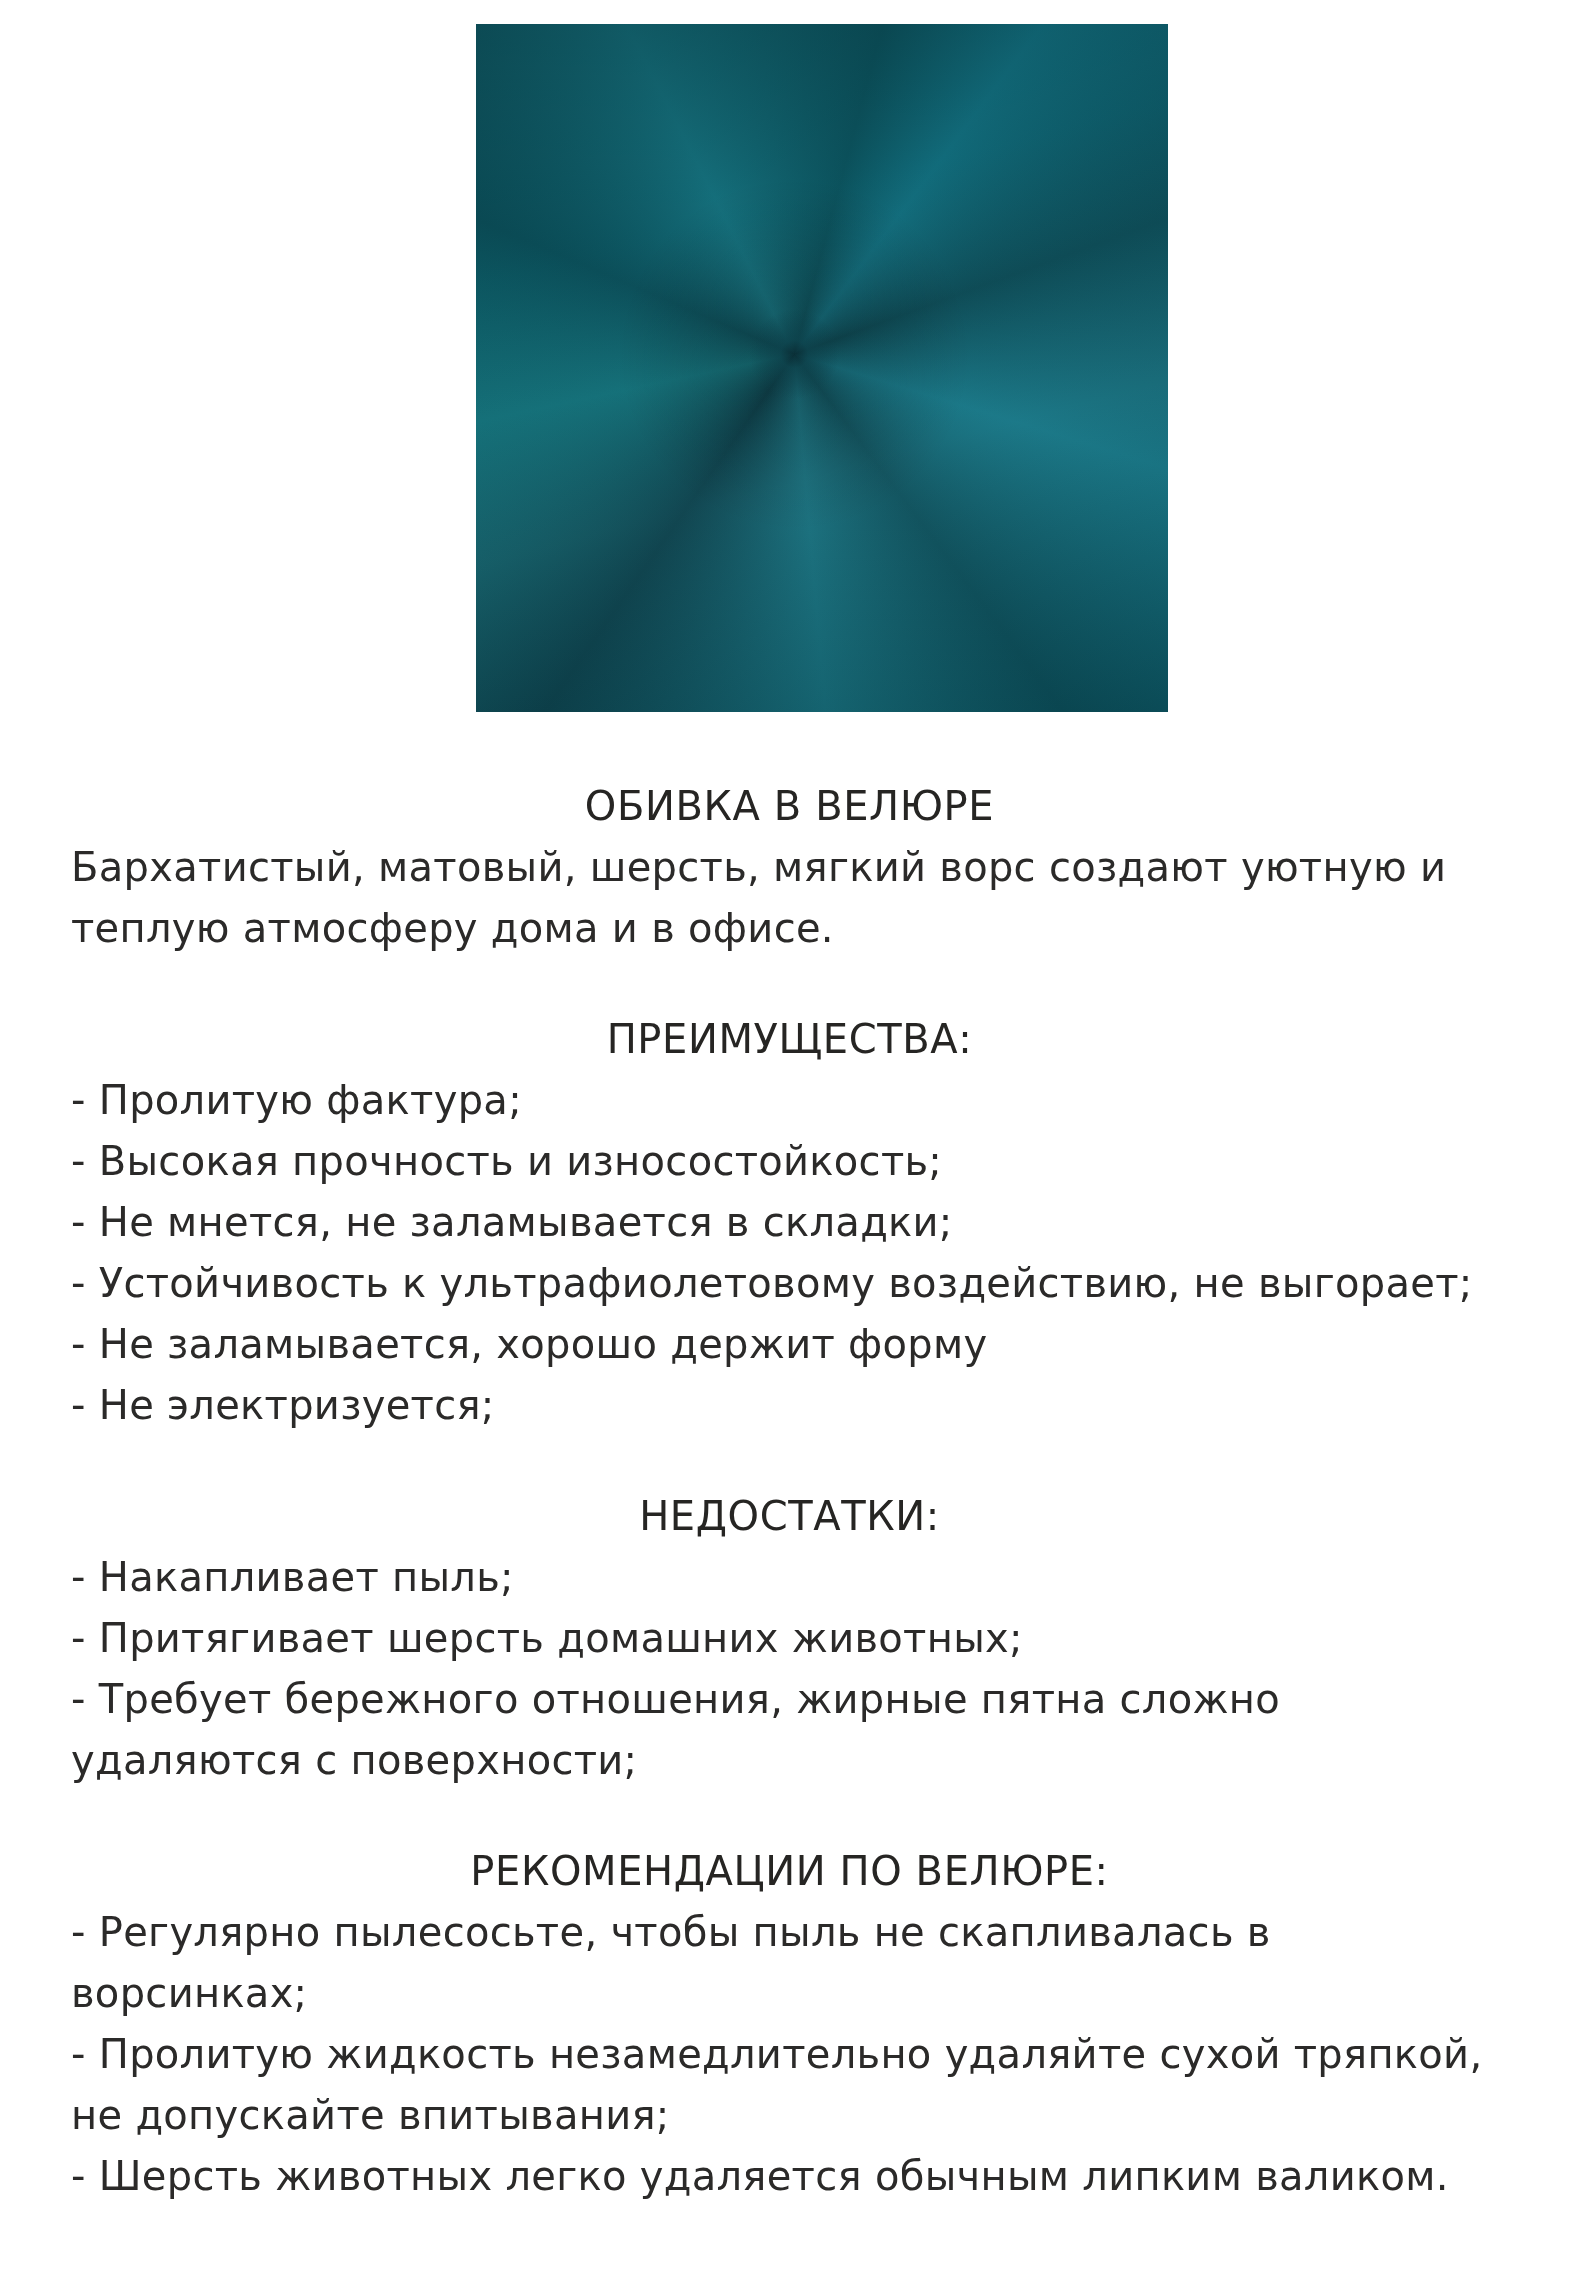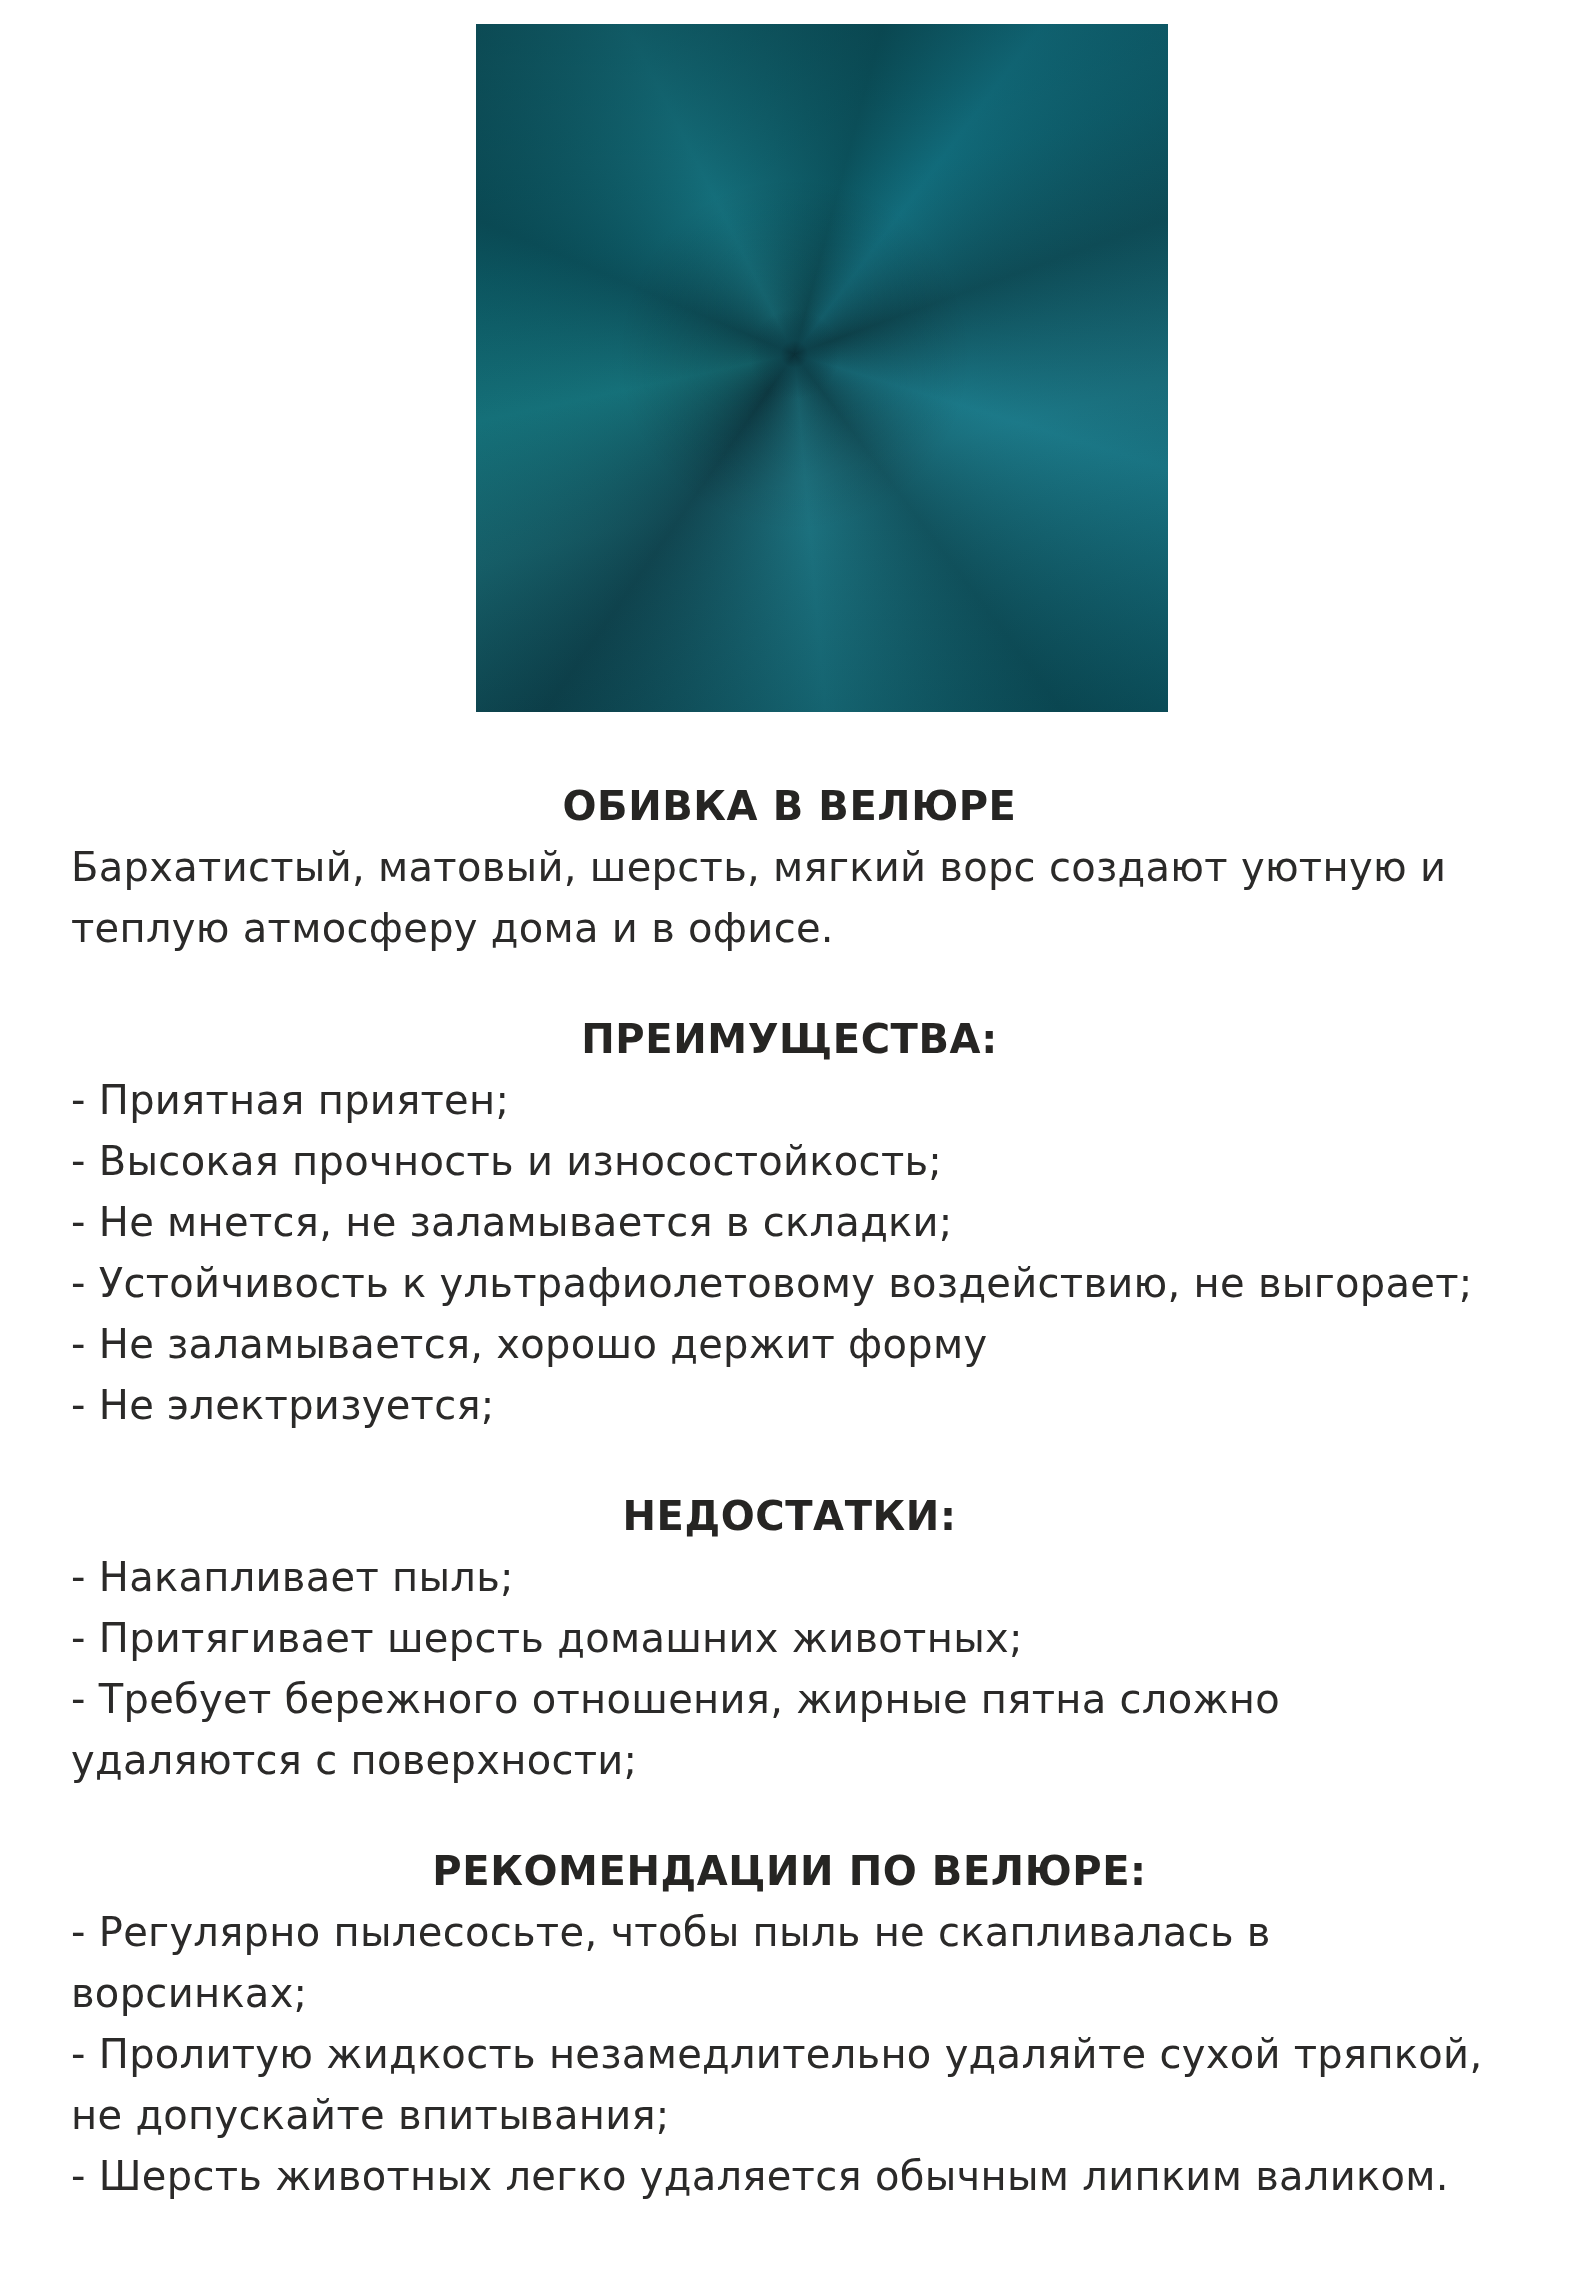--- a/index.html
+++ b/index.html
@@ -41,21 +41,21 @@
     margin-top: 64px;
     padding: 0 89px 0 71px;
     font-size: 40px;
     line-height: 61px;
     letter-spacing: 0.3px;
   }
   .content h1, .content h2 {
     margin: 0;
     font-size: 40px;
     line-height: 61px;
-    font-weight: 700;
+    font-weight: 400;
     text-align: center;
     color: #262523;
     letter-spacing: 0.6px;
   }
   .content h2 { margin-top: 50px; }
   .content p, .content .item {
     margin: 0;
   }
 </style>
 </head>
@@ -64,21 +64,21 @@
 <main>
 
   <div class="swatch"></div>
 
   <section class="content">
 
     <h1>ОБИВКА В ВЕЛЮРЕ</h1>
     <p>Бархатистый, матовый, шерсть, мягкий ворс создают уютную и теплую атмосферу дома и в офисе.</p>
 
     <h2>ПРЕИМУЩЕСТВА:</h2>
-    <div class="item">- Приятная приятен;</div>
+    <div class="item">- Пролитую фактура;</div>
     <div class="item">- Высокая прочность и износостойкость;</div>
     <div class="item">- Не мнется, не заламывается в складки;</div>
     <div class="item">- Устойчивость к ультрафиолетовому воздействию, не выгорает;</div>
     <div class="item">- Не заламывается, хорошо держит форму</div>
     <div class="item">- Не электризуется;</div>
 
     <h2>НЕДОСТАТКИ:</h2>
     <div class="item">- Накапливает пыль;</div>
     <div class="item">- Притягивает шерсть домашних животных;</div>
     <div class="item">- Требует бережного отношения, жирные пятна сложно удаляются с поверхности;</div>

